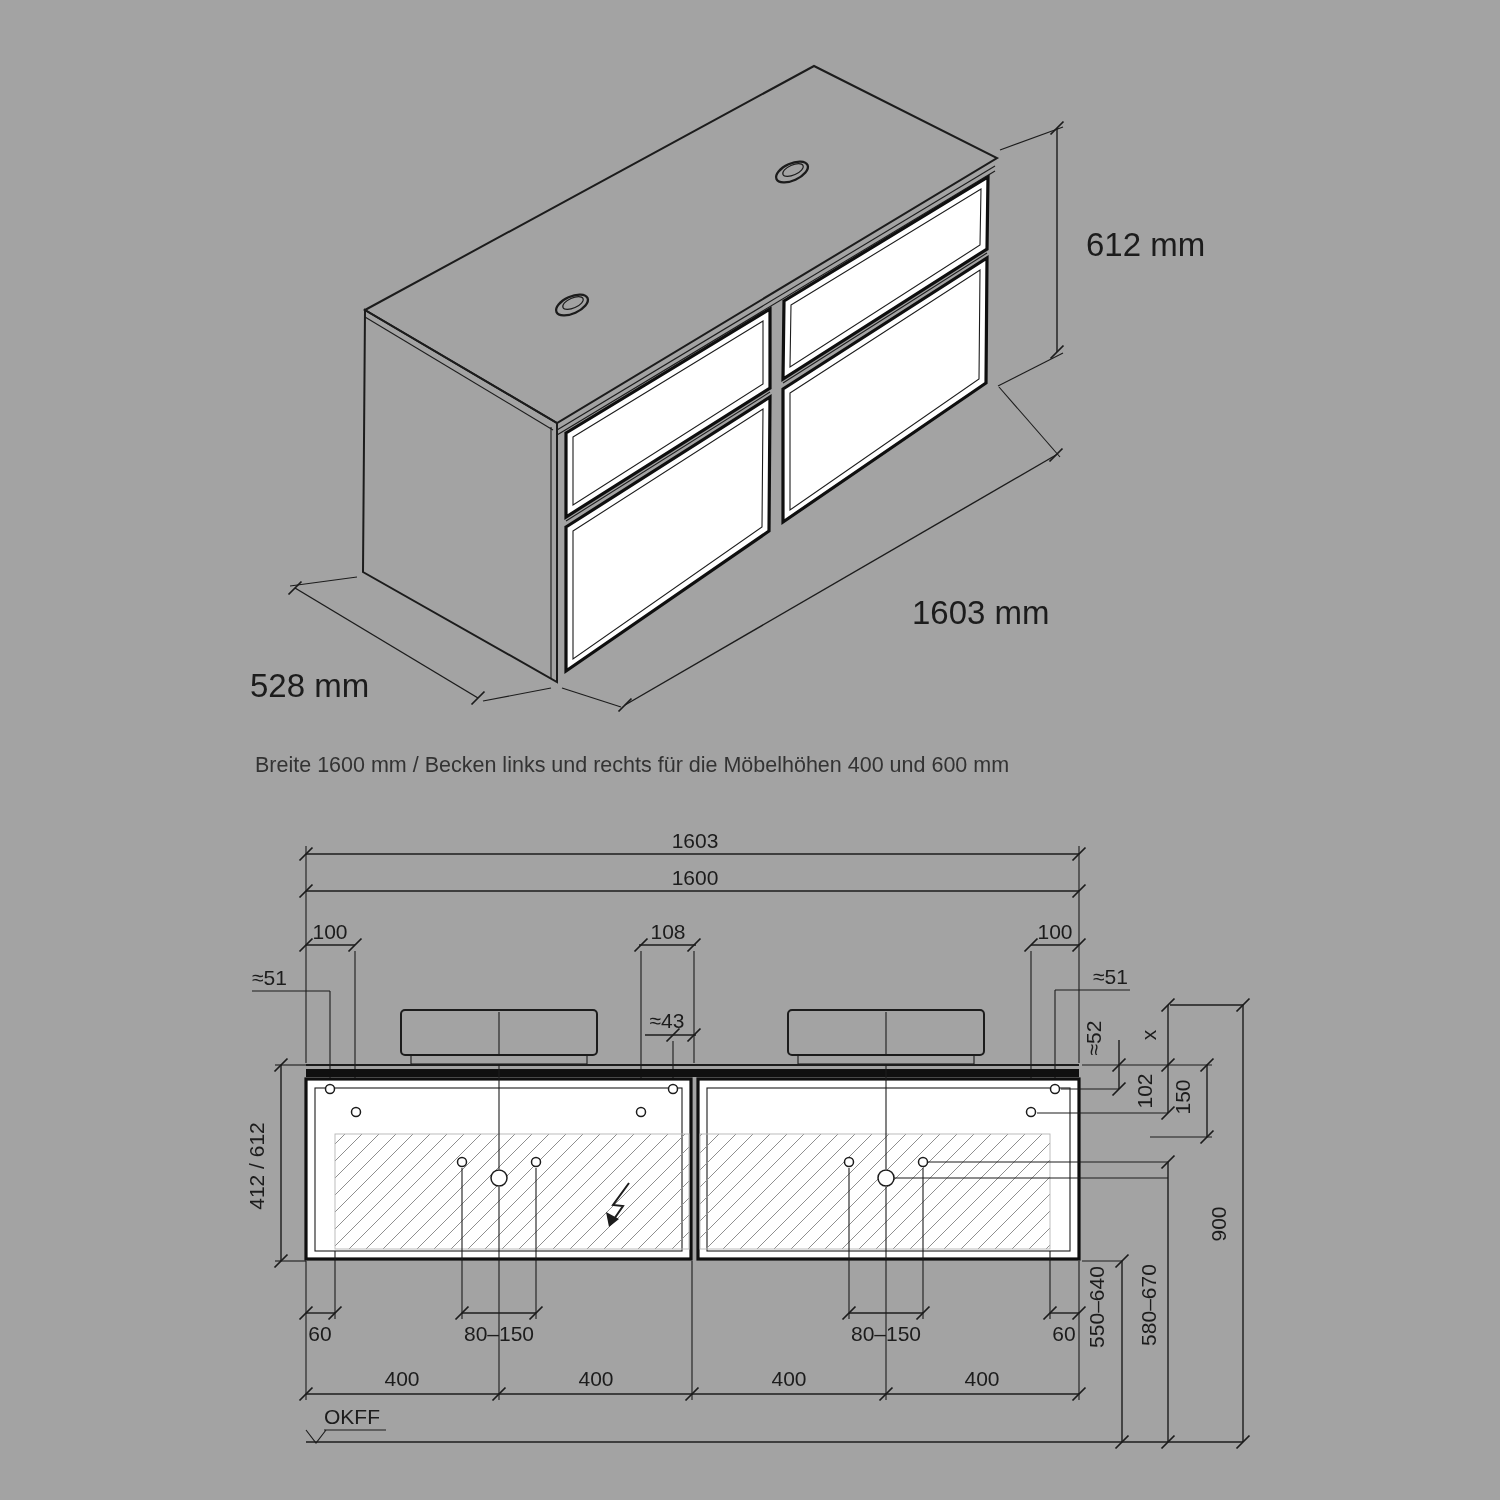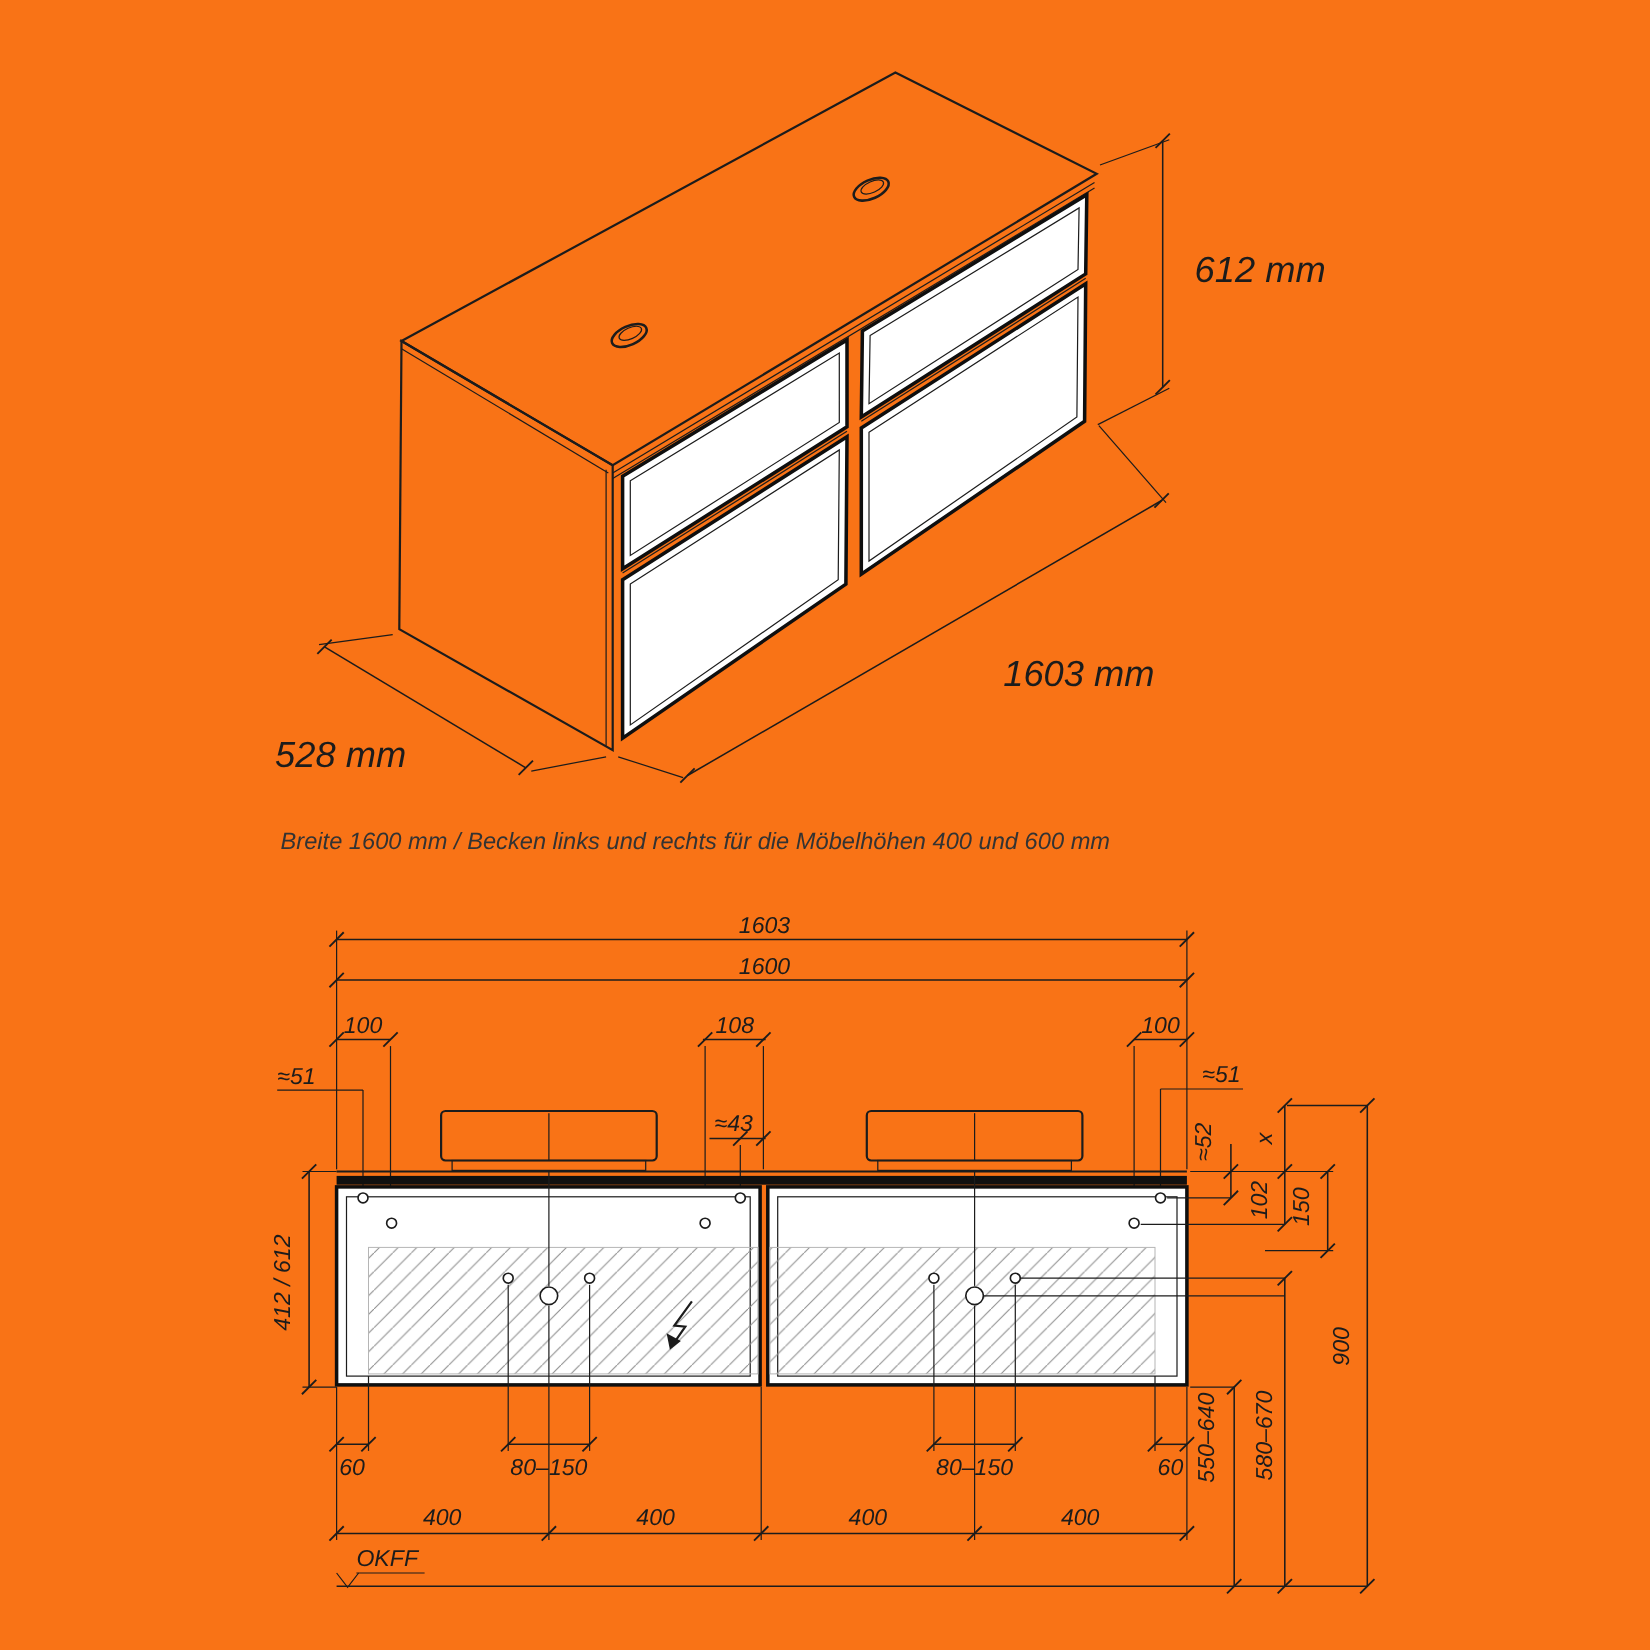--- a/index.html
+++ b/index.html
@@ -1,17 +1,17 @@
 <!DOCTYPE html>
 <html><head>
 <meta charset="utf-8">
 <style>
   html,body{margin:0;padding:0;background:#ffffff;}
-  .page{position:relative;width:1500px;height:1500px;background:#f97316;overflow:hidden;
-        font-family:"Liberation Sans", sans-serif;font-style:italic;}
+  .page{position:relative;width:1500px;height:1500px;background:#a3a3a3;overflow:hidden;
+        font-family:"Liberation Sans", sans-serif;}
   svg{position:absolute;left:0;top:0;}
   svg text{fill:#1c1c1c;font-family:"Liberation Sans", sans-serif;}
   .dimtxt{font-size:21px;}
   .isotxt{font-size:33px;}
   .captxt{font-size:21.5px;fill:#333;}
   .thin  {stroke:#1c1c1c;stroke-width:1.1;fill:none;}
   .dim   {stroke:#1c1c1c;stroke-width:1.4;fill:none;}
   .med   {stroke:#1c1c1c;stroke-width:2;fill:none;}
   .med2  {stroke:#1c1c1c;stroke-width:2.3;fill:none;}
   .heavy {stroke:#0f0f0f;stroke-width:3.2;fill:#ffffff;}

